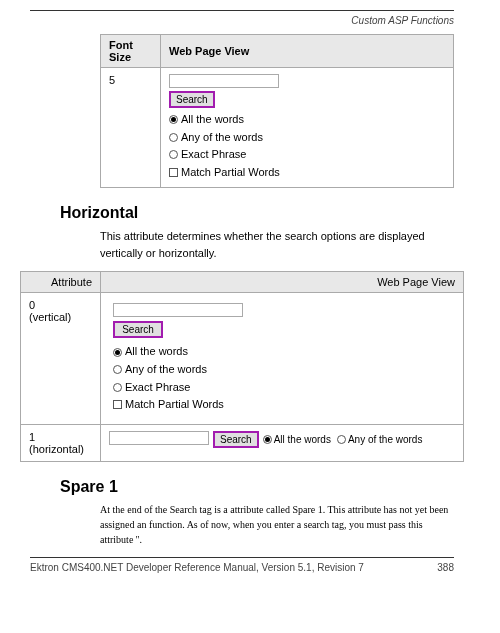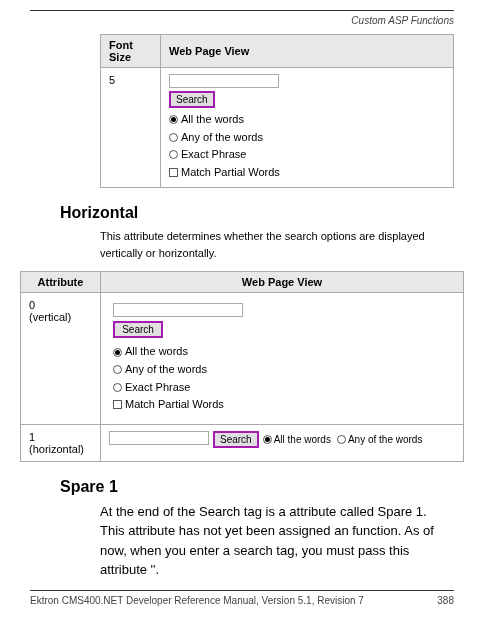--- a/index.html
+++ b/index.html
@@ -133,22 +133,22 @@
     }
     .attr-table {
       border-collapse: collapse;
       width: 100%;
       font-size: 11px;
     }
     .attr-table th {
       background: #e8e8e8;
       border: 1px solid #aaa;
       padding: 4px 8px;
-      font-weight: bold;
-      text-align: center;
+      font-weight: normal;
+      text-align: right;
     }
     .attr-table td {
       border: 1px solid #aaa;
       padding: 6px 8px;
       vertical-align: top;
     }
     .attr-col {
       width: 80px;
     }
 
@@ -197,23 +197,24 @@
       white-space: nowrap;
     }
 
     
     .spare-heading {
       font-size: 16px;
       font-weight: bold;
       margin: 10px 30px 6px 60px;
     }
     .spare-description {
-      font-size: 13px;
+      font-size: 10px;
       margin: 0 30px 0 100px;
       line-height: 1.5;
+      font-family: Liberation Serif, serif;
     }
 
     
     .footer-line {
       border-top: 1px solid #333;
       margin: 10px 30px 4px 30px;
     }
     .footer-text {
       display: flex;
       justify-content: space-between;

